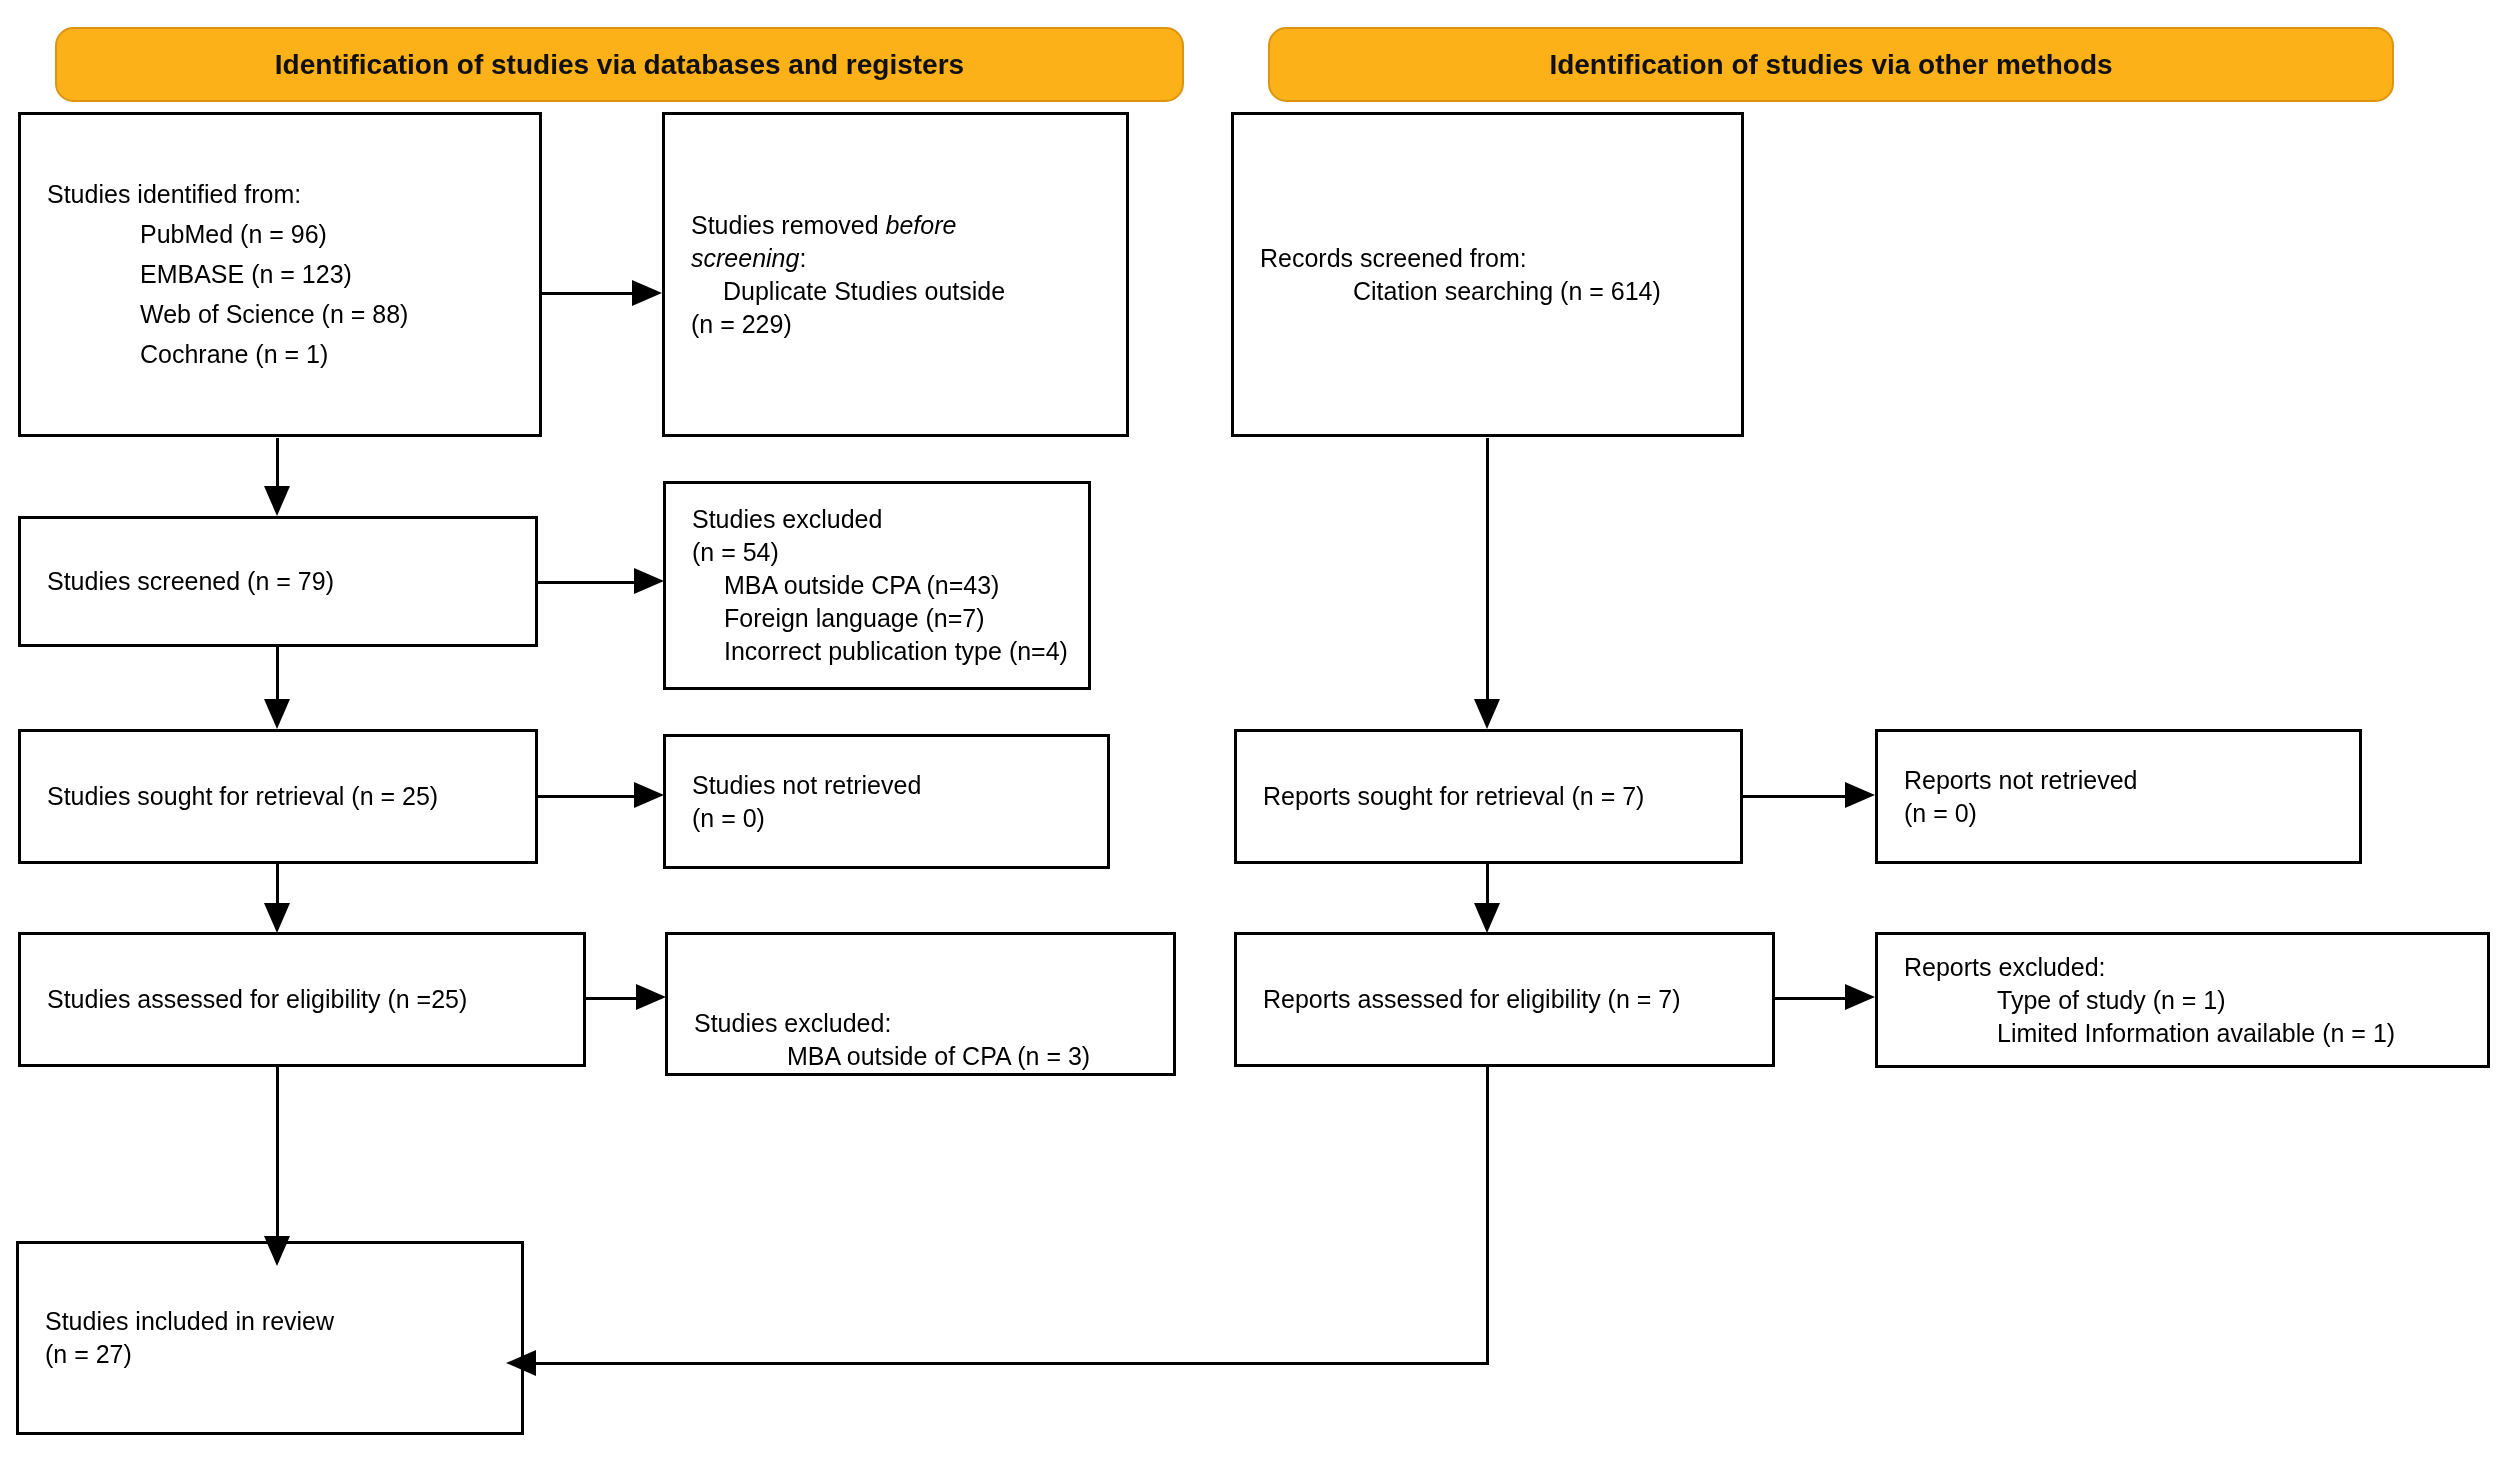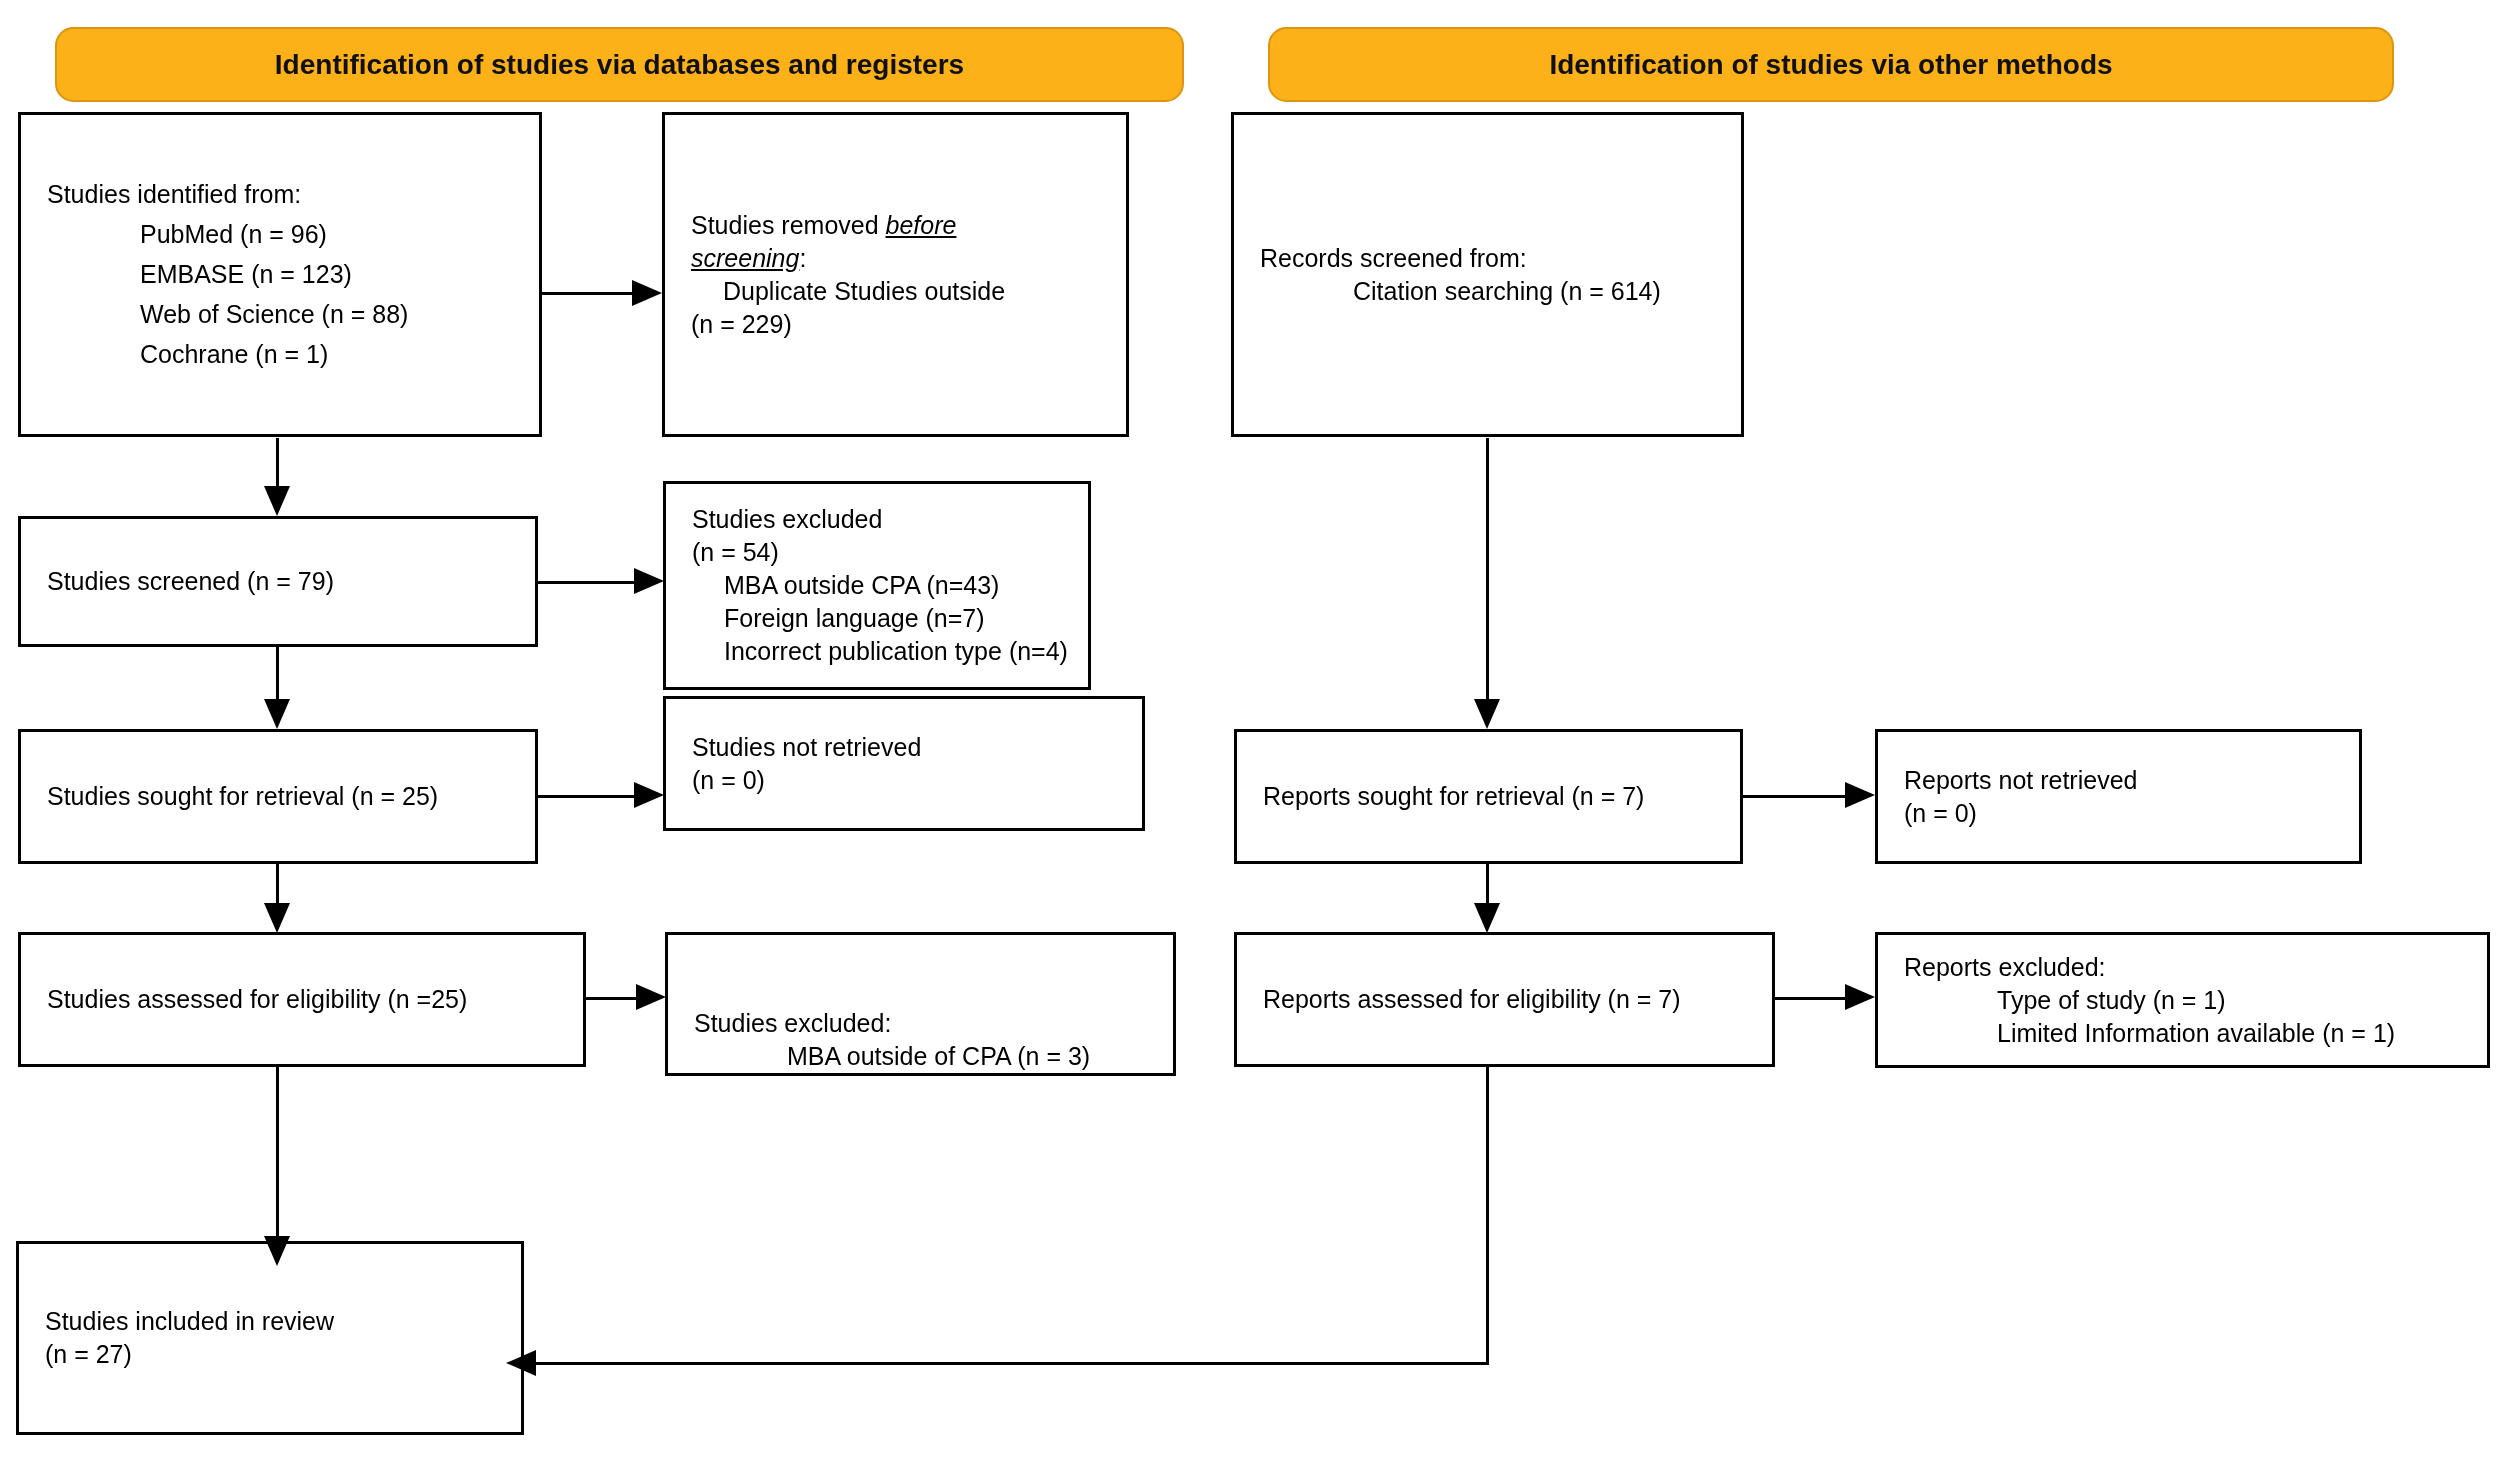--- a/index.html
+++ b/index.html
@@ -37,21 +37,21 @@
     line-height: 33px;
   }
   .bline { white-space: nowrap; }
   .indent-lg { padding-left: 93px; }
   .indent-sm { padding-left: 32px; }
   .cline { position: absolute; background: #000; }
   .arr { position: absolute; width: 0; height: 0; }
   .arr.right { border-top: 13.6px solid transparent; border-bottom: 13.6px solid transparent; border-left: 30px solid #000; }
   .arr.down  { border-left: 13.6px solid transparent; border-right: 13.6px solid transparent; border-top: 30px solid #000; }
   .arr.left  { border-top: 13.6px solid transparent; border-bottom: 13.6px solid transparent; border-right: 30px solid #000; }
-  i { font-style: italic; text-decoration: underline; }
+  i { font-style: italic; }
 </style>
 </head>
 <body>
 
 <div>
 
   <div class="hdr" style="left:21px; top:27px; width:1129px; height:75px;">
     <span>Identification of studies via databases and registers</span>
   </div>
   <div class="hdr" style="left:1234px; top:27px; width:1126px; height:75px;">
@@ -82,21 +82,21 @@
     <div class="bline">(n = 54)</div>
     <div class="bline indent-sm">MBA outside CPA (n=43)</div>
     <div class="bline indent-sm">Foreign language (n=7)</div>
     <div class="bline indent-sm">Incorrect publication type (n=4)</div>
   </div>
 
   <div class="box" style="left:18px; top:729px; width:520px; height:135px;">
     <div class="bline">Studies sought for retrieval (n = 25)</div>
   </div>
 
-  <div class="box" style="left:663px; top:696px; width:482px; height:135px;">
+  <div class="box" style="left:663px; top:734px; width:447px; height:135px;">
     <div class="bline">Studies not retrieved</div>
     <div class="bline">(n = 0)</div>
   </div>
 
   <div class="box" style="left:18px; top:932px; width:568px; height:135px;">
     <div class="bline">Studies assessed for eligibility (n =25)</div>
   </div>
 
   <div class="box" style="left:665px; top:932px; width:511px; height:144px;justify-content:flex-end;">
     <div class="bline">Studies excluded:</div>

